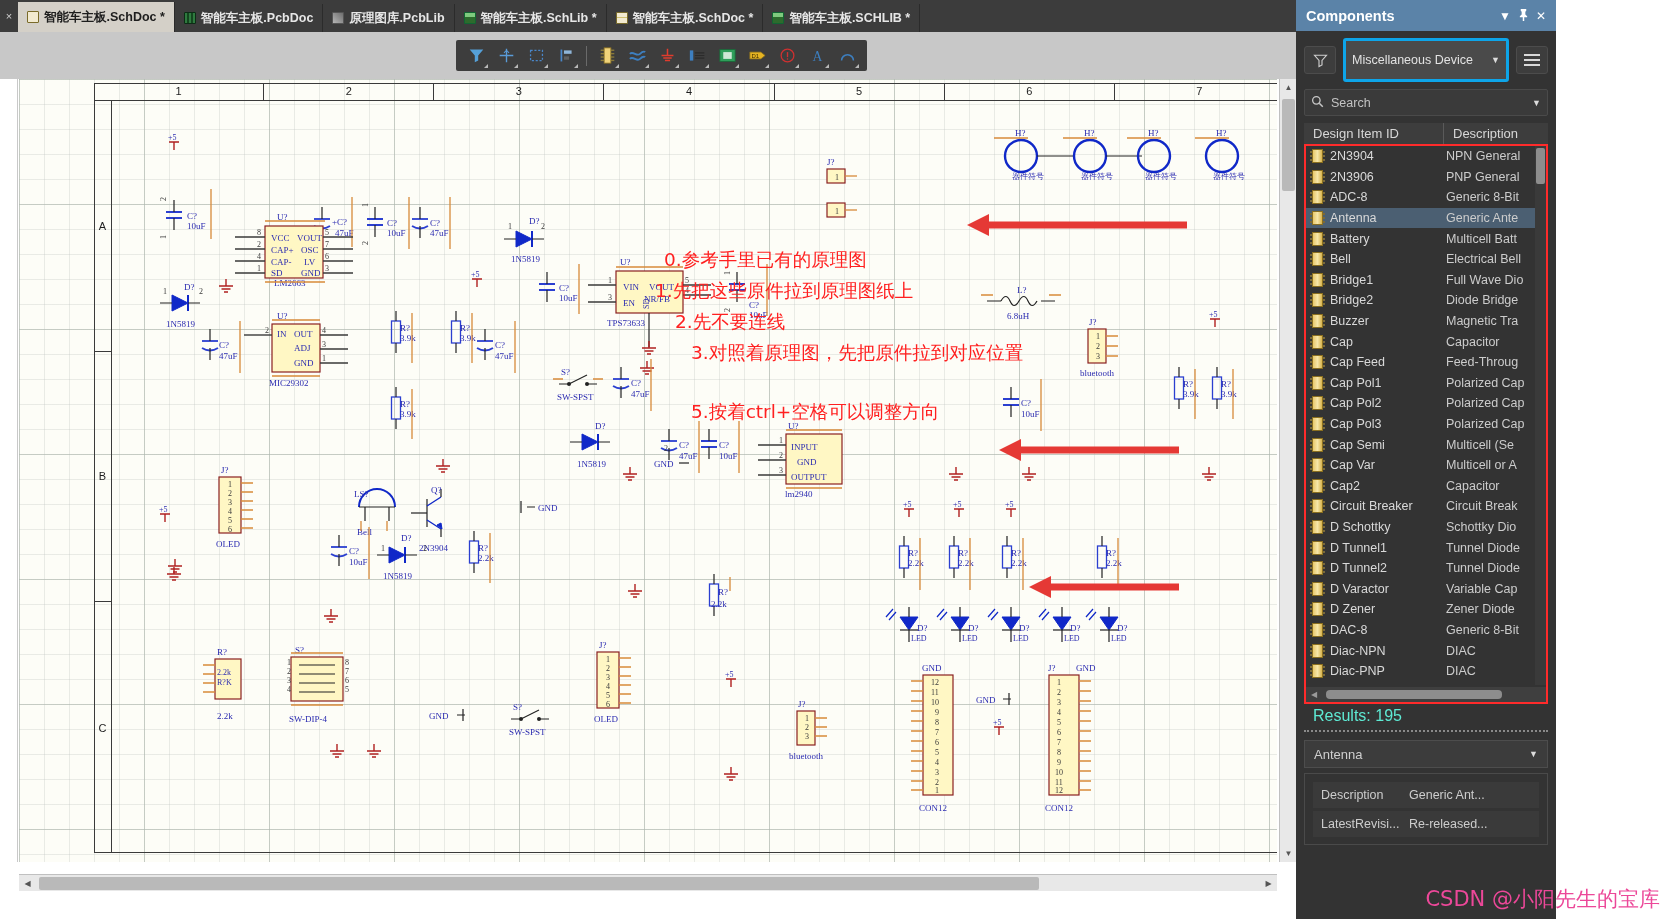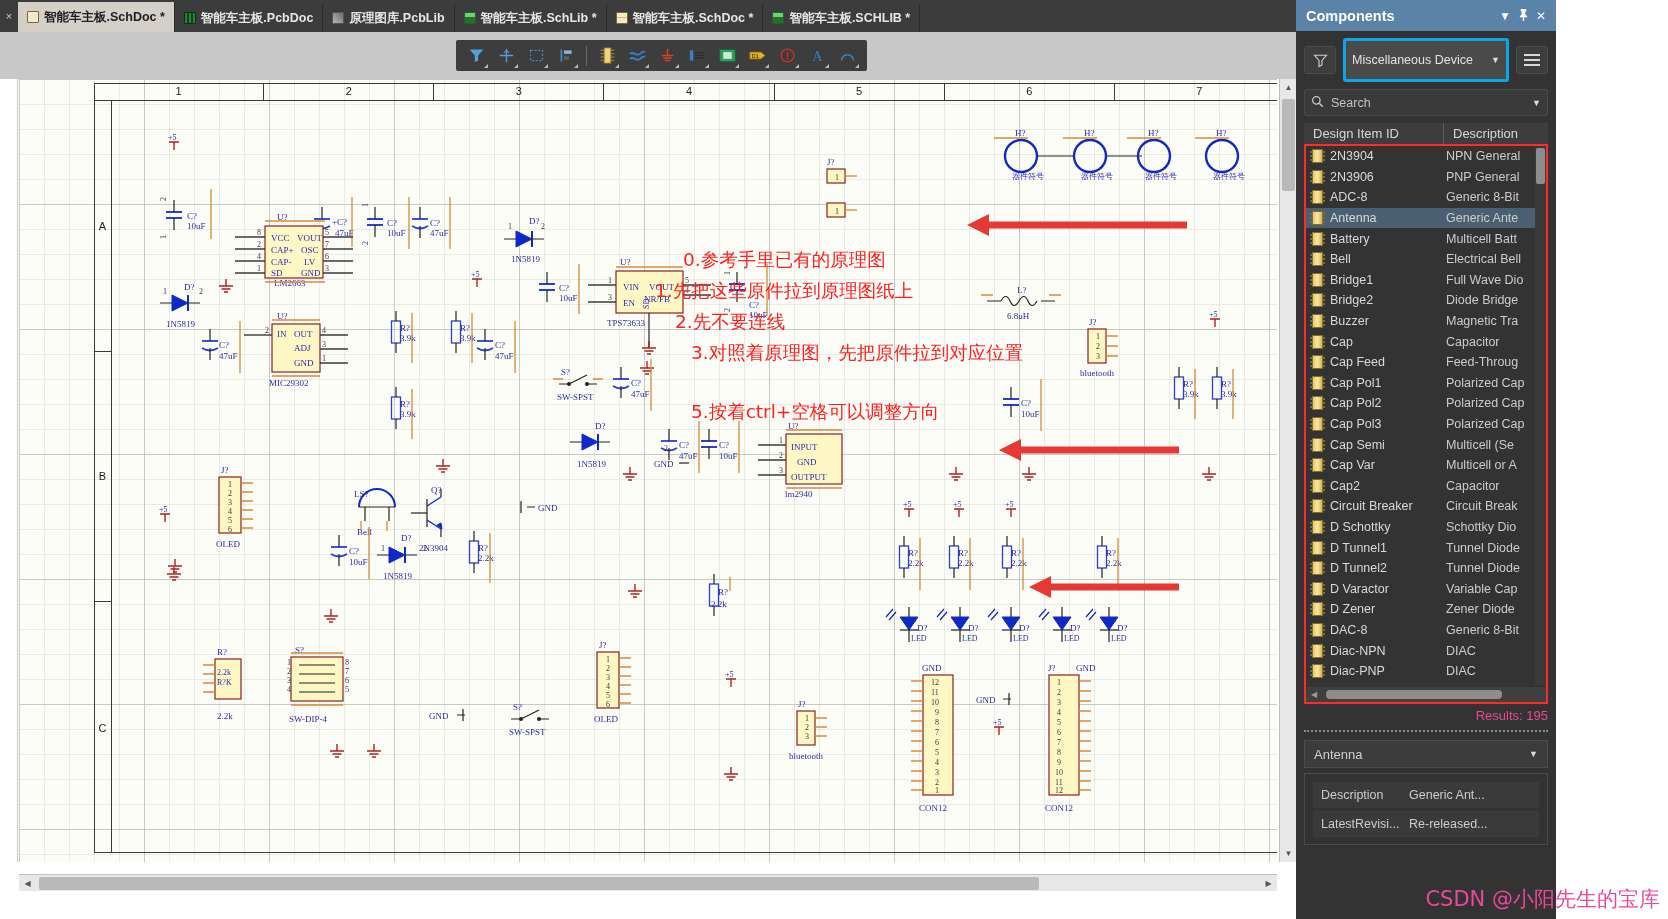--- a/index.html
+++ b/index.html
@@ -136,21 +136,21 @@
 
   .list-vscroll{ position:absolute; right:0; top:0; width:11px; bottom:17px; background:#3a3a3a; }
   .list-vscroll .th{ position:absolute; left:1px; top:2px; width:9px; height:36px;
     background:#8d8d8d; border-radius:2px;}
   .list-hscroll{ position:absolute; left:0; right:0; bottom:0; height:15px; background:#3f3f3f;
     display:flex; align-items:center; }
   .list-hscroll .th{ position:absolute; left:20px; width:176px; height:9px;
     background:#8d8d8d; border-radius:4px;}
   .list-hscroll .ar{ width:16px; text-align:center; color:#9a9a9a; font-size:8px; }
 
-  .results{ height:24px; line-height:24px; padding-left:9px; font-size:13px; color:#ec4899;text-align:right;}
+  .results{ height:24px; line-height:24px; padding-left:9px; font-size:16px; color:#5eead4;}
   .dotted{ height:6px; border-top:2px dotted #8a8a8a; margin:2px 0 4px 0; }
 
   .detail-name{ height:28px; background:#3c3c3c; border:1px solid #4d4d4d;
     display:flex; align-items:center; padding:0 9px; color:#cfcfcf; font-size:13px;}
   .detail-name .spacer{flex:1}
   .detail-box{ margin-top:5px; border:1px solid #4a4a4a; background:#333; padding:8px 0 4px 0;}
   .drow{ display:flex; font-size:12.5px; color:#c9c9c9; height:26px; align-items:center;
      background:#3a3a3a; margin:0 8px 3px 8px; padding:0 8px;}
   .drow .k{ width:88px; color:#cdcdcd; }
   .drow .v{ flex:1; color:#cdcdcd; }
@@ -945,21 +945,21 @@
             <path d="M1160 371 L1002 371" stroke="#e53935" stroke-width="7" fill="none"></path>
             <path d="M1002 360 l-22 11 l22 11 z"></path>
           </g>
           <g>
             <path d="M1160 508 L1032 508" stroke="#e53935" stroke-width="7" fill="none"></path>
             <path d="M1032 497 l-22 11 l22 11 z"></path>
           </g>
         </g>
       </svg>
 
-      <div class="ann" style="left:664px; top:168px;">0.参考手里已有的原理图</div>
+      <div class="ann" style="left:645px; top:168px;">0.参考手里已有的原理图</div>
       <div class="ann" style="left:636px; top:199px;">1.先把这些原件拉到原理图纸上</div>
       <div class="ann" style="left:656px; top:230px;">2.先不要连线</div>
       <div class="ann" style="left:672px; top:261px;">3.对照着原理图，先把原件拉到对应位置</div>
       <div class="ann" style="left:672px; top:320px;">5.按着ctrl+空格可以调整方向</div>
     </div>
 
     <div class="v-scroll">
       <div class="ar" style="top:0;">▲</div>
       <div class="thumb"></div>
       <div class="ar" style="bottom:0;">▼</div>

